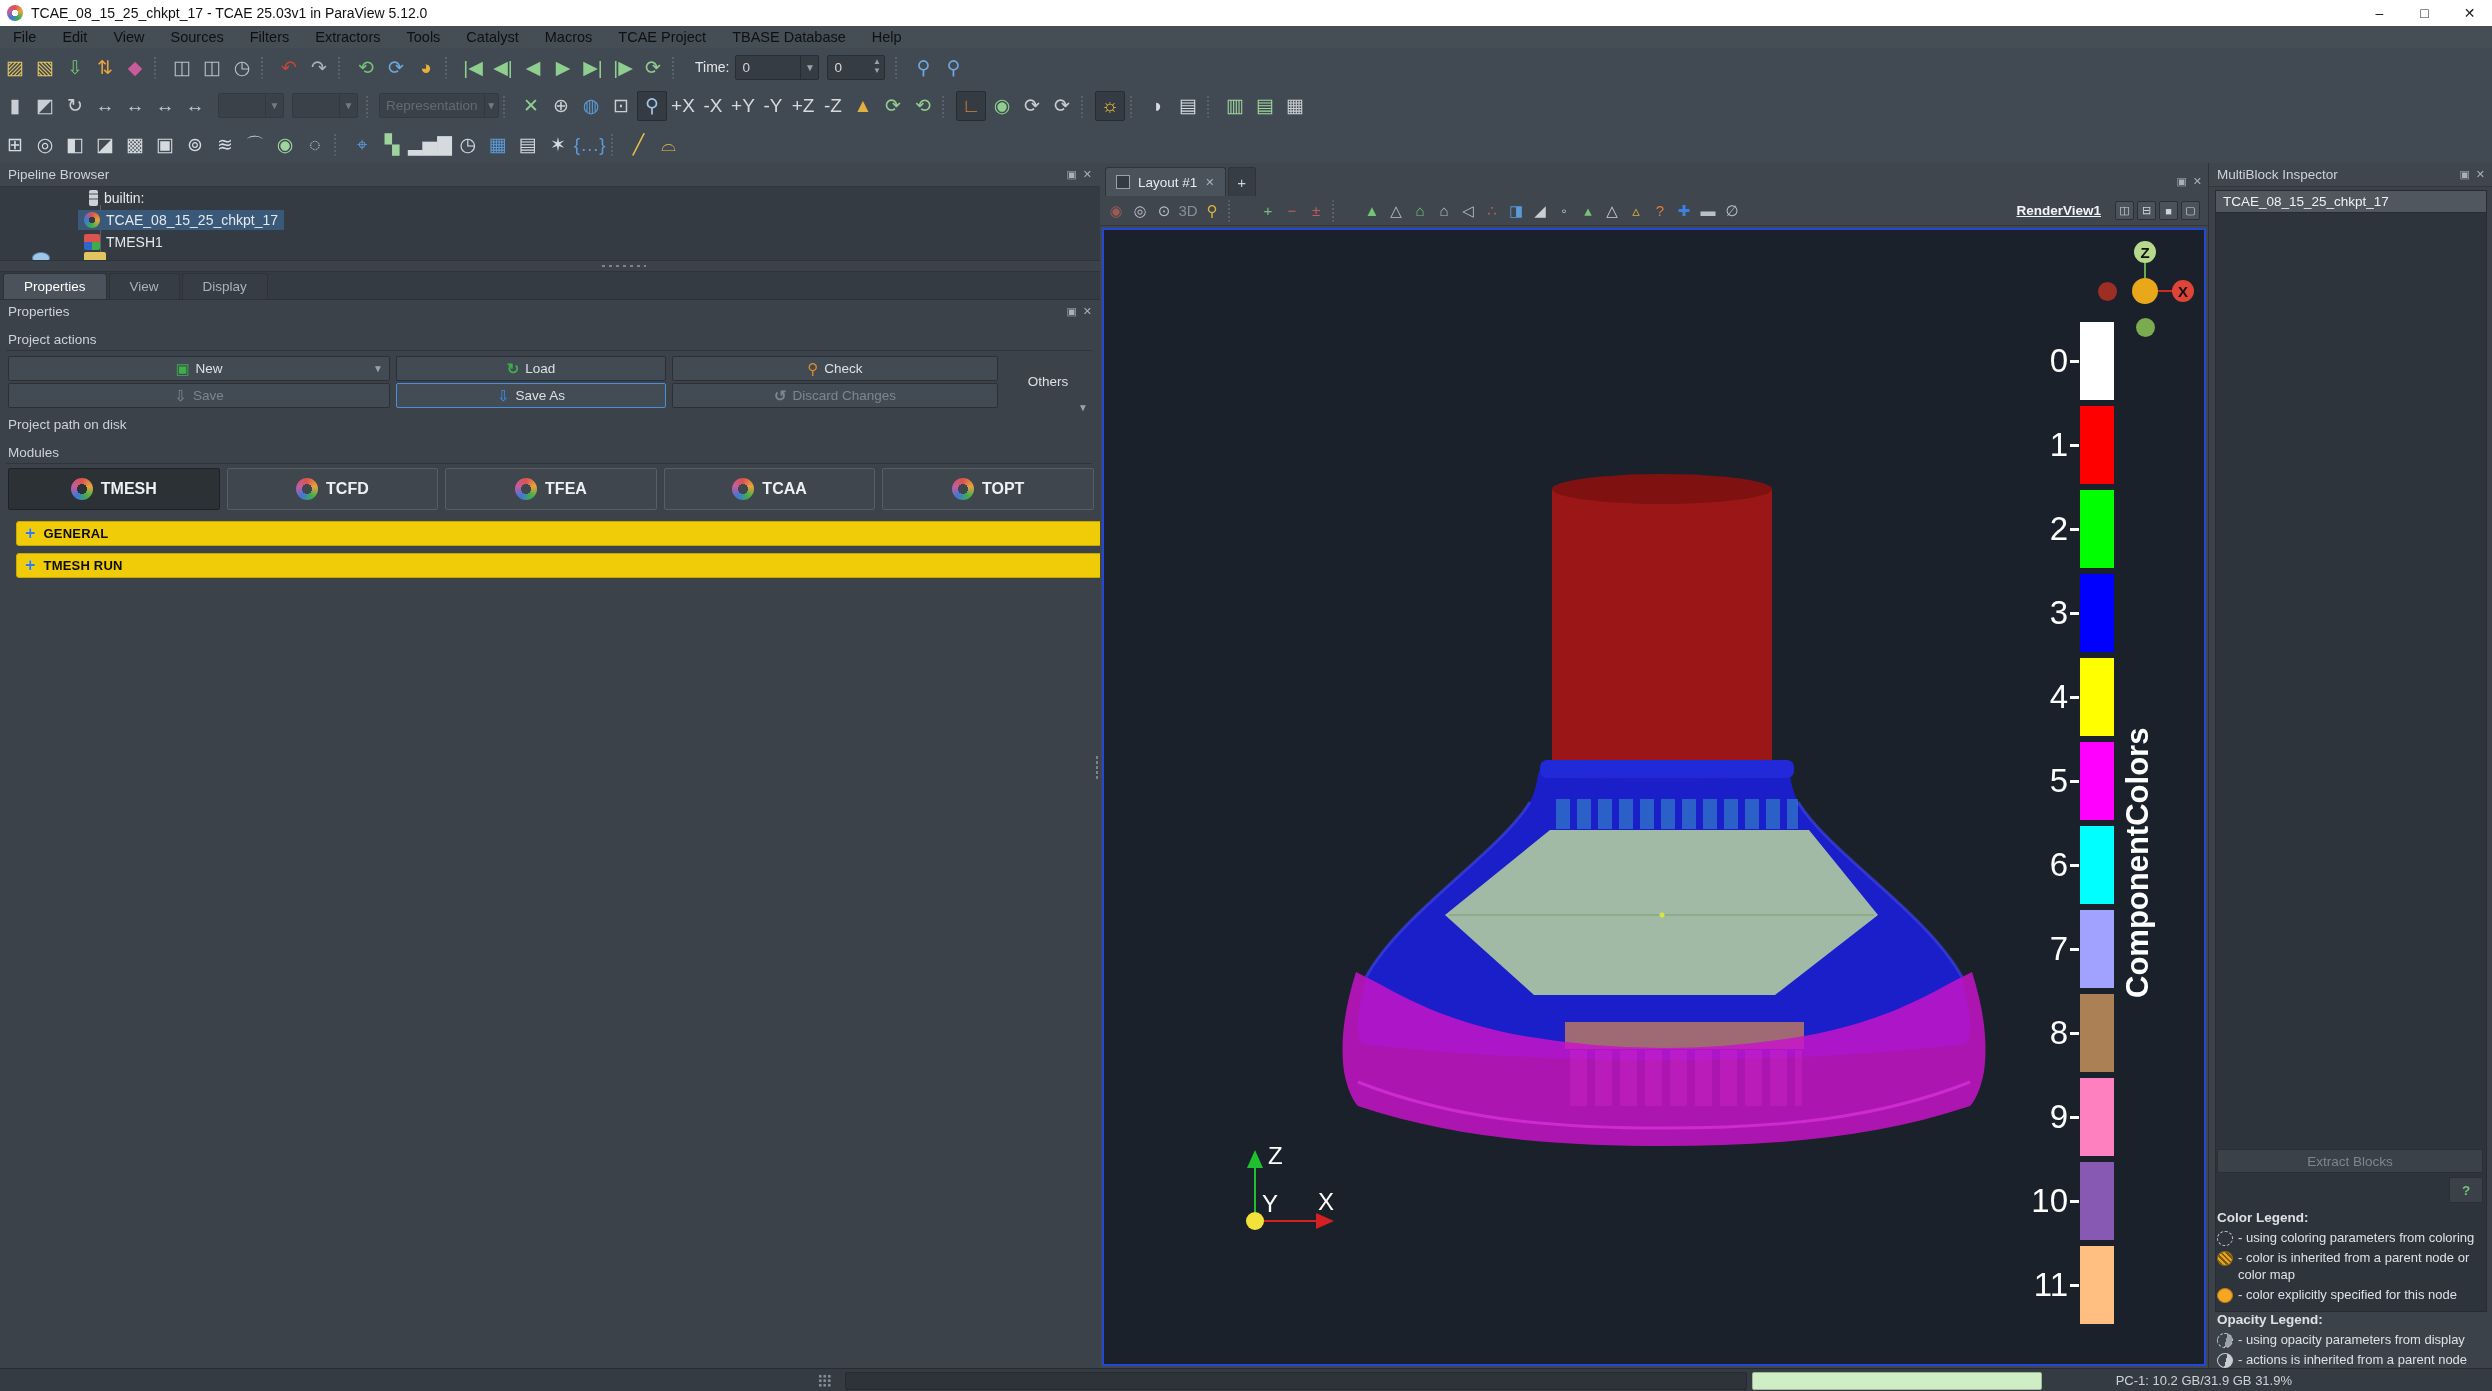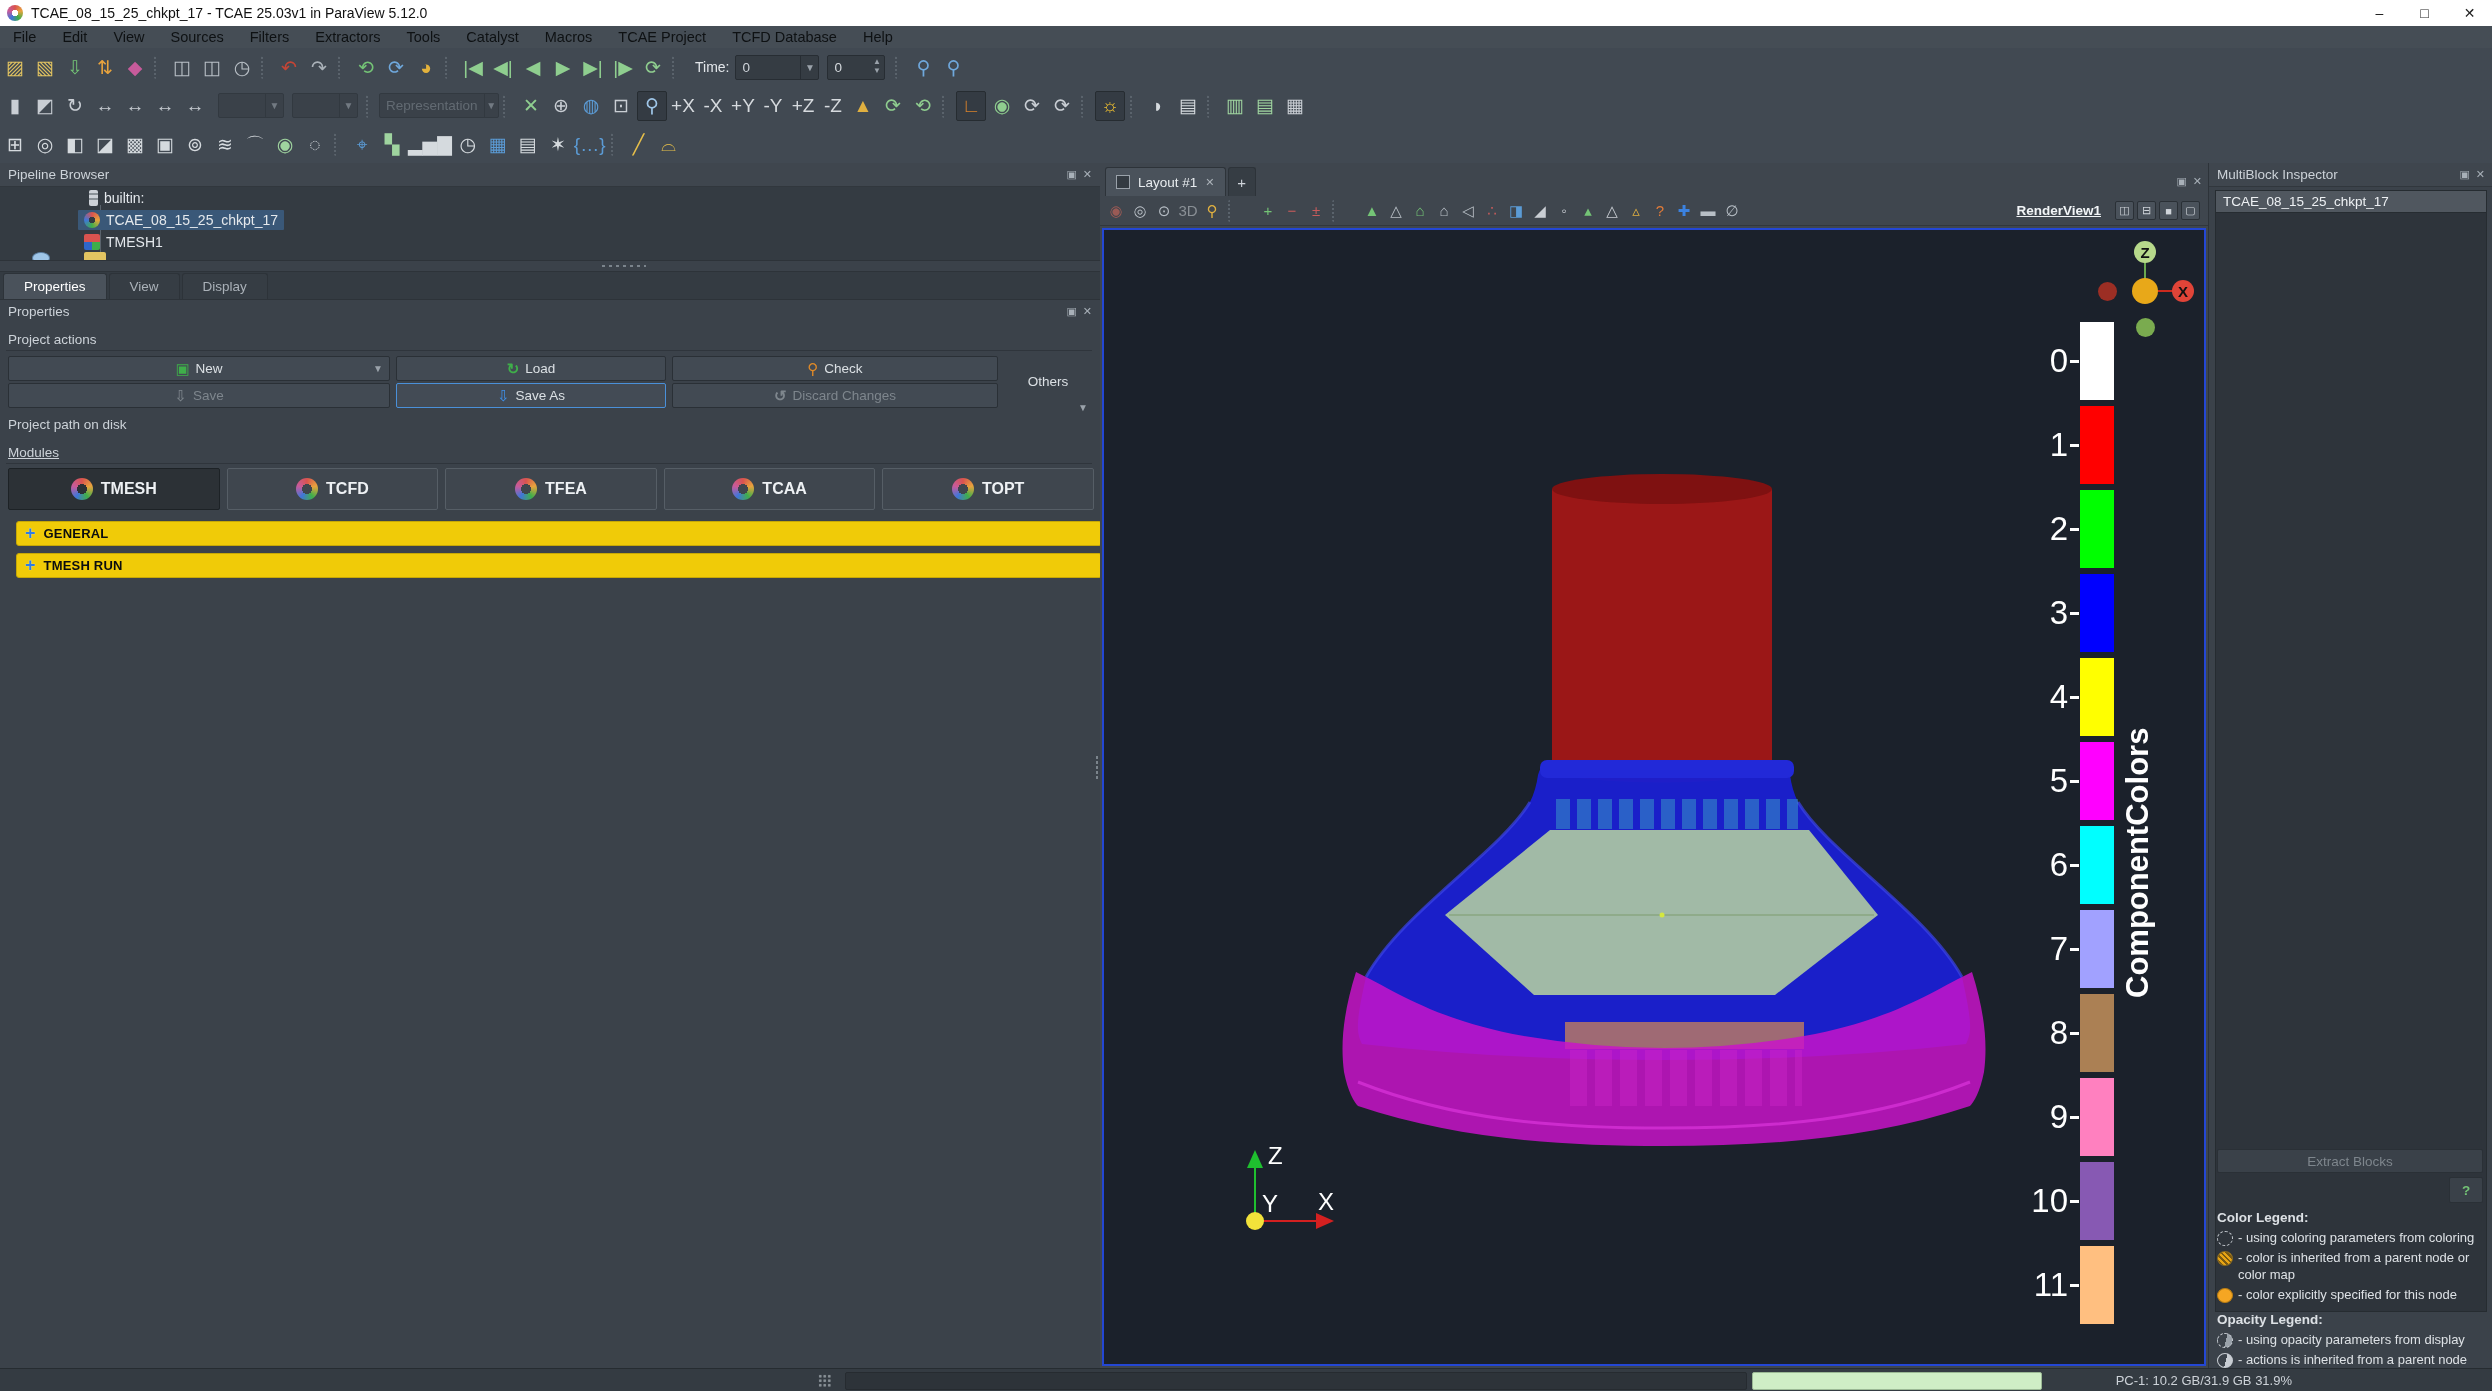--- a/index.html
+++ b/index.html
@@ -188,21 +188,21 @@
   <span class="menu-item">File</span>
       <span class="menu-item">Edit</span>
       <span class="menu-item">View</span>
       <span class="menu-item">Sources</span>
       <span class="menu-item">Filters</span>
       <span class="menu-item">Extractors</span>
       <span class="menu-item">Tools</span>
       <span class="menu-item">Catalyst</span>
       <span class="menu-item">Macros</span>
       <span class="menu-item">TCAE Project</span>
-      <span class="menu-item">TCFD Database</span>
+      <span class="menu-item">TBASE Database</span>
       <span class="menu-item">Help</span>
     </div>
 
   <div id="tb1" class="toolbar">
     <div style="display:flex;align-items:center;">
 
     <span class="ticon" data-ic="open-file-icon" style="color: rgb(226, 196, 97);">▨</span>
         <span class="ticon" data-ic="save-data-icon" style="color: rgb(226, 196, 97);">▧</span>
         <span class="ticon" data-ic="load-state-icon" style="color: rgb(116, 196, 118);">⇩</span>
         <span class="ticon" data-ic="auto-apply-icon" style="color: rgb(232, 163, 61);">⇅</span>
@@ -430,21 +430,21 @@
         <span class="bic" style="color:#7e868d;font-weight:bold;">↺</span>
         <span>Discard Changes</span>
       </div>
       <div id="othersbtn" style="left:1004px;top:56px;width:88px;height:50px;">
         <span>Others</span>
       </div>
       <div id="othersdd" style="left:1078px;top:102px;">▼</div>
 
       <div class="sect-label abs" style="left:8px;top:117px;">Project path on disk</div>
 
-      <div class="sect-label abs" style="left:8px;top:145px;text-decoration:underline;">Modules</div>
+      <div class="sect-label abs" style="left:8px;top:145px;">Modules</div>
       <div class="hairline" style="top:163px;"></div>
 
       <div class="abs" style="left:8px;top:168px;width:1086px;display:flex;gap:7px;border-radius:9px;">
 
           <div class="modtab" style="position:relative;left:0;" data-active="true">
             <span class="mod-ic"></span>
             <span>TMESH</span>
           </div>
 
           <div class="modtab" style="position:relative;left:0;">

